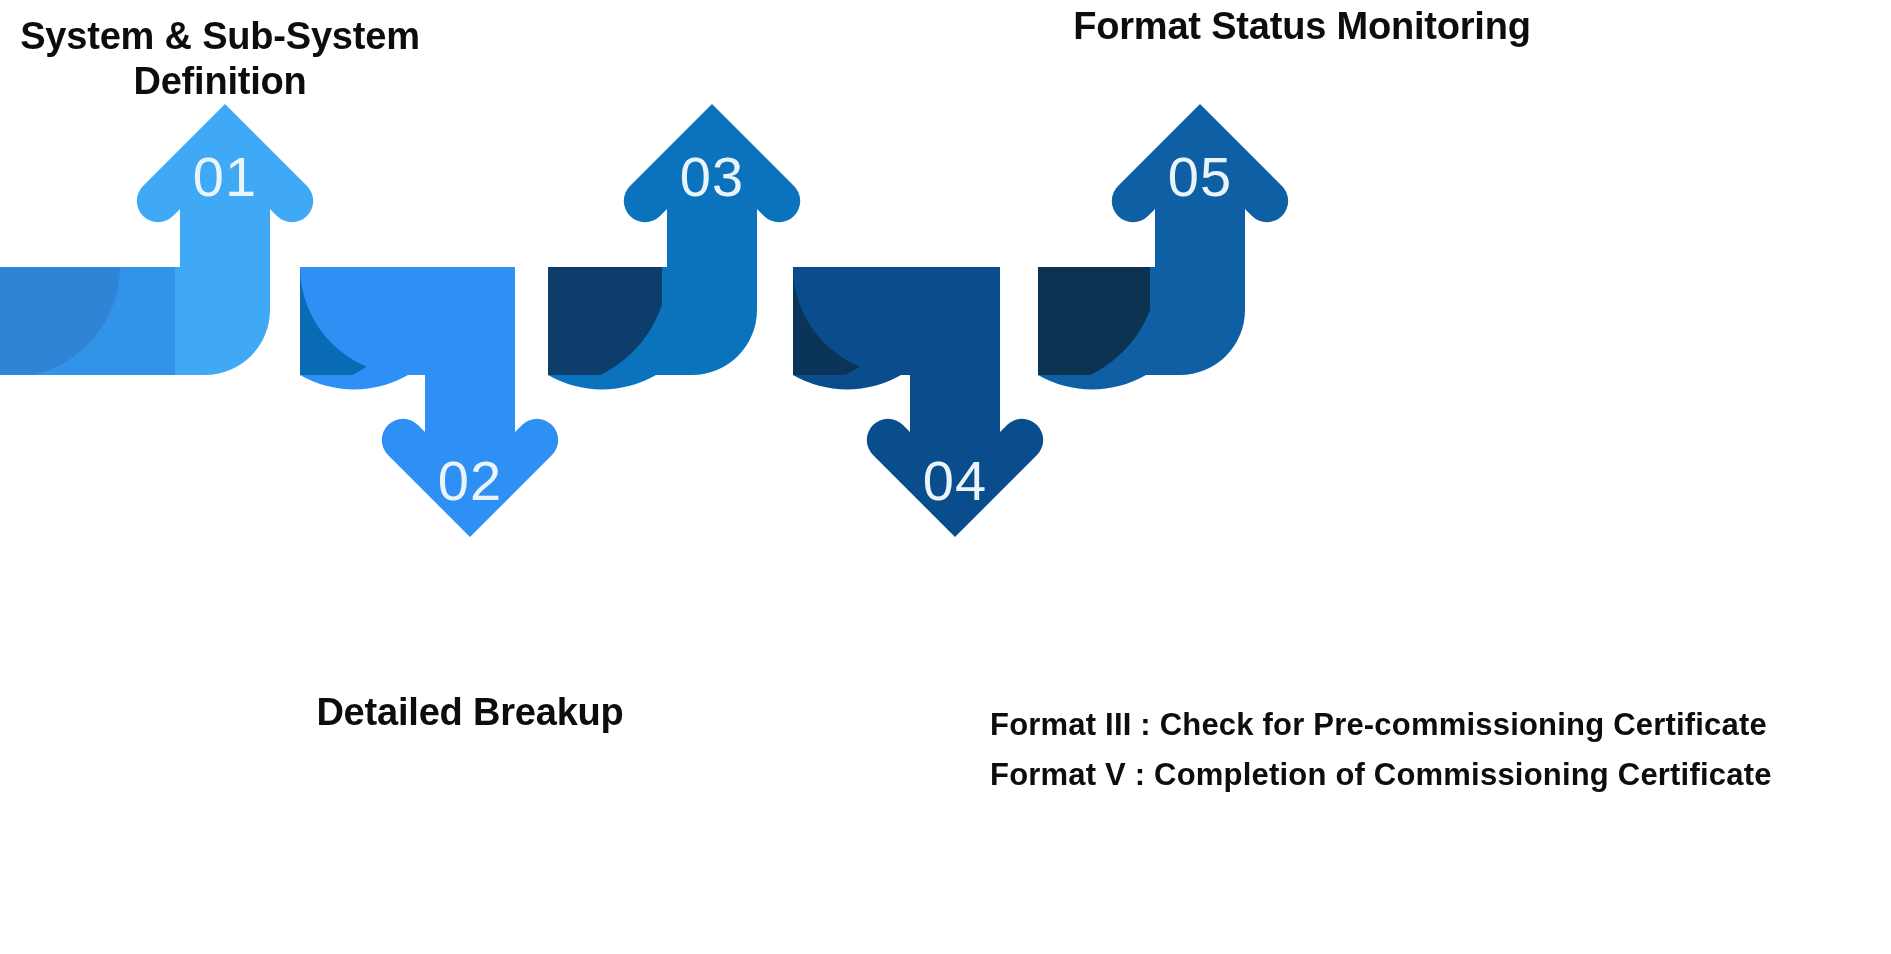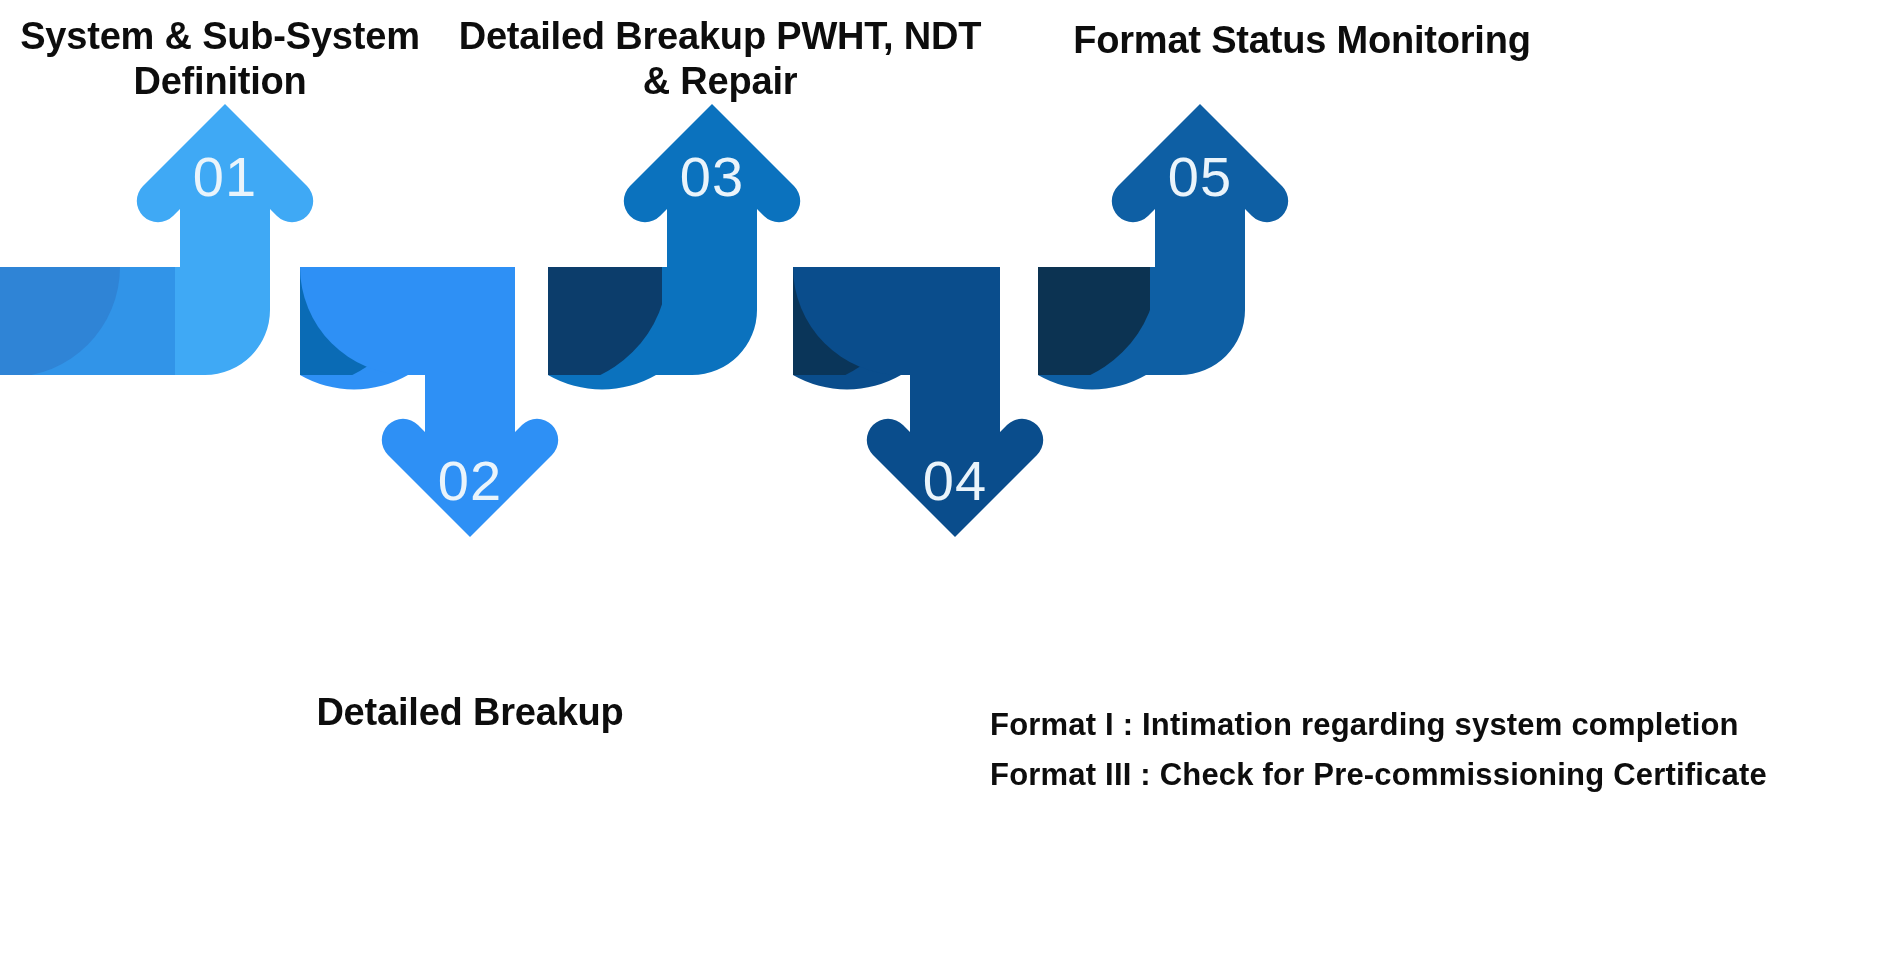--- a/index.html
+++ b/index.html
@@ -237,23 +237,21 @@
                Z"></path>
       <text class="arrow-number" x="1200" y="196" text-anchor="middle" fill="#eaf4fb">05</text>
     </g>
   </svg>
 
   <div class="label step-caption" style="left: 0px; top: 14px; width: 440px;">System &amp; Sub-System
 Definition</div>
 
   <div class="label step-caption" style="left: 250px; top: 690px; width: 440px;">Detailed Breakup</div>
 
-  <div class="label step-caption" style="left: 400px; top: 14px; width: 640px;">Detailed Breakup PWHT, NDT
-&amp; Repair</div>
-
-  <div class="label step-caption" style="left: 940px; top: 18px; width: 700px; padding-left: 12px;">Format Status Monitoring</div>
+
+  <div class="label step-caption" style="left: 940px; top: 4px; width: 700px; padding-left: 12px;">Format Status Monitoring</div>
 
   <div class="format-list">
-    <span class="format-line">Format I : Intimation regarding system completion</span>
     <span class="format-line">Format III : Check for Pre-commissioning  Certificate</span>
+    <span class="format-line">Format V : Completion of Commissioning  Certificate</span>
   </div>
 
 </div>
 
 </body></html>

